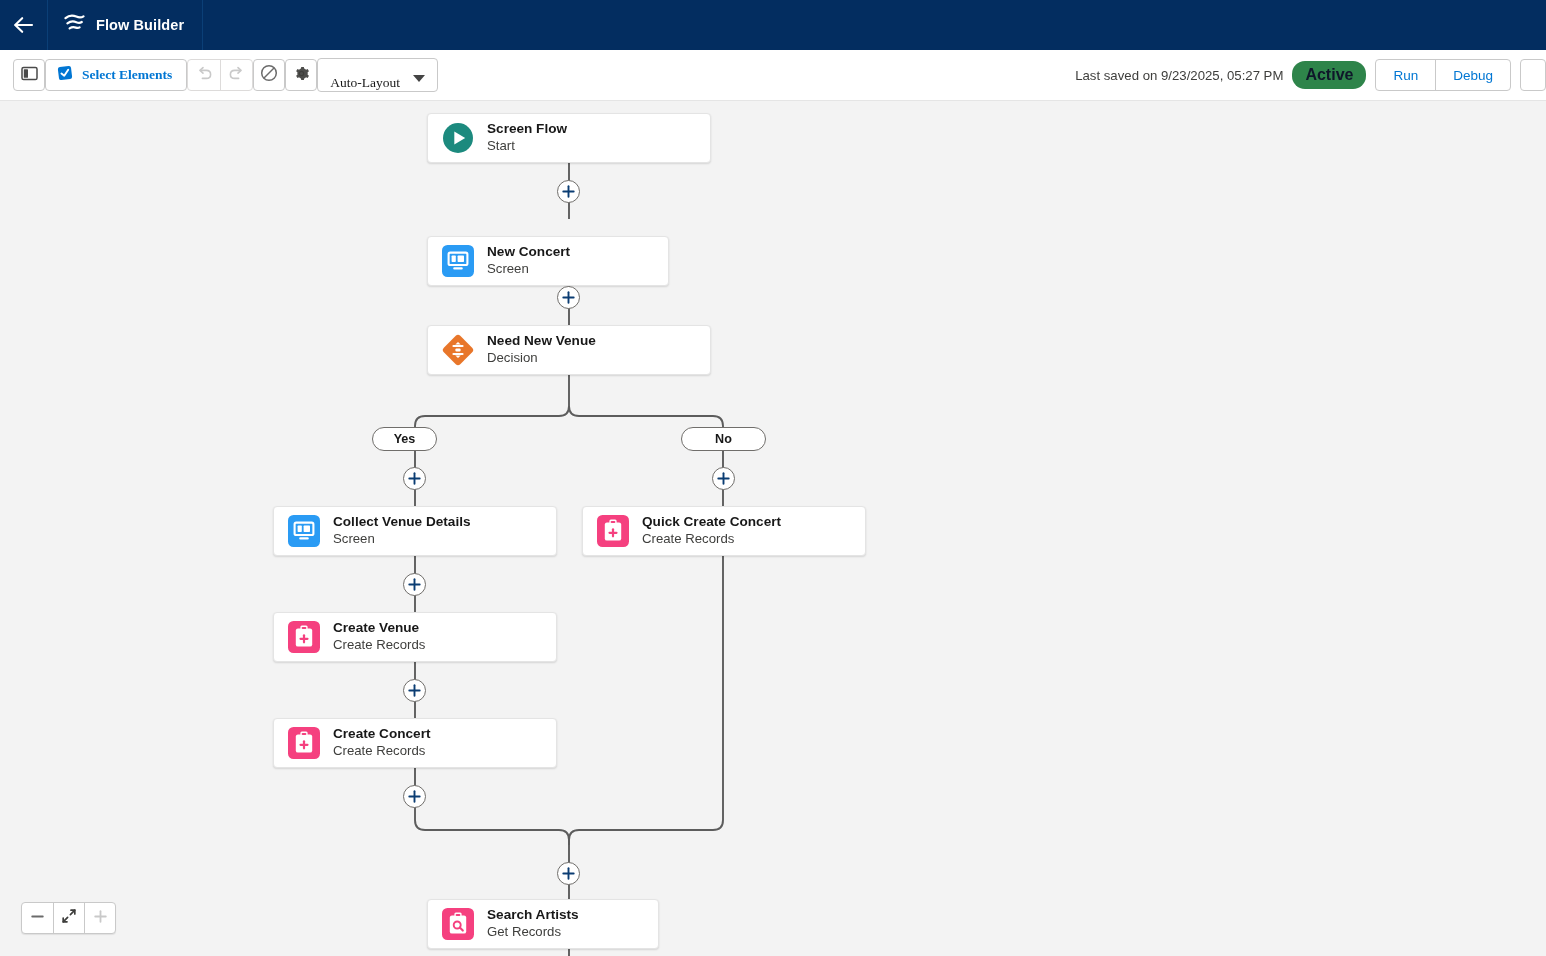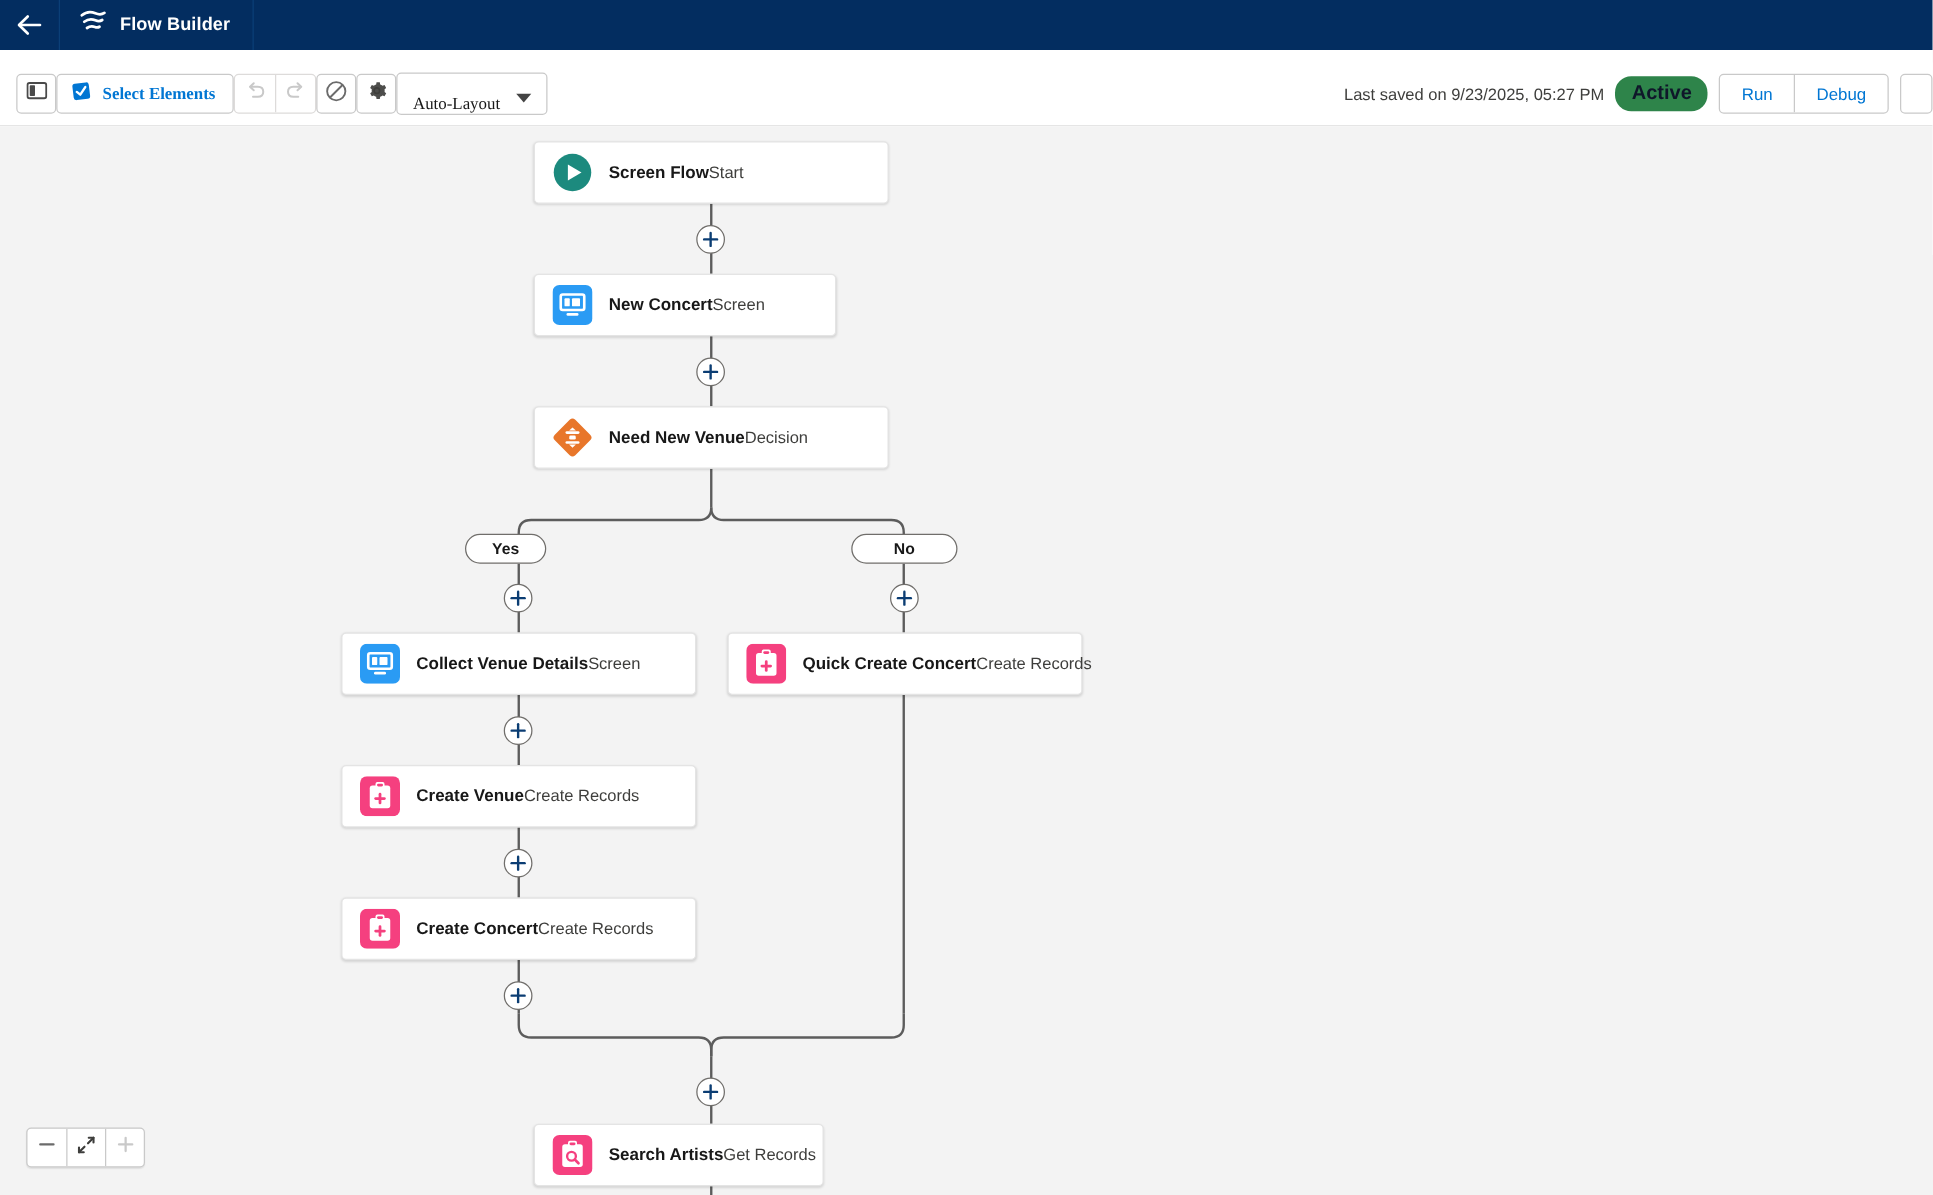--- a/index.html
+++ b/index.html
@@ -7,21 +7,21 @@
     margin: 0; padding: 0;
     width: 1546px; height: 956px;
     overflow: hidden;
     font-family: "Liberation Sans", sans-serif;
     background: #ffffff;
   }
 
   
   .header {
     position: absolute; top: 0; left: 0;
-    width: 1546px; height: 40px;
+    width: 1546px; height: 50px;
     background: #032d60;
     display: flex; align-items: stretch;
   }
   .hdr-back {
     width: 48px; display: flex; align-items: center; justify-content: center;
     border-right: 1px solid #0b3f77; cursor: pointer;
   }
   .hdr-back svg { display: block; }
   .hdr-app {
     display: flex; align-items: center; gap: 11px;
@@ -138,21 +138,21 @@
     box-shadow: 0 1px 2px rgba(0,0,0,0.13);
     display: flex; align-items: center;
     padding: 0 14px;
     cursor: pointer;
   }
   .node-icon {
     width: 32px; height: 32px; flex: 0 0 32px;
     display: flex; align-items: center; justify-content: center;
     margin-right: 13px;
   }
-  .node-text { display: flex; flex-direction: row; justify-content: center; line-height: 1.25; }
+  .node-text { display: flex; flex-direction: column; justify-content: center; line-height: 1.25; }
   .node-title { font-size: 13.6px; font-weight: 700; color: #181818; white-space: nowrap; }
   .node-sub { font-size: 13.2px; font-weight: 400; color: #3e3e3c; white-space: nowrap; }
 
   
   .plus-btn {
     position: absolute;
     width: 23px; height: 23px;
     border-radius: 50%;
     background: #ffffff;
     border: 1.4px solid #706e6b;
@@ -333,21 +333,21 @@
         <circle cx="16" cy="16" r="15" fill="#1c8a7e"></circle>
         <path d="M12.3 9.6 L23.2 16 L12.3 22.4 Z" fill="#ffffff"></path>
       </svg>
     </span>
     <span class="node-text">
       <span class="node-title">Screen Flow</span>
       <span class="node-sub">Start</span>
     </span>
   </div>
 
-  <div class="node" style="left:427px; top:118px; width:242px; height:50px;">
+  <div class="node" style="left:427px; top:135px; width:242px; height:50px;">
     <span class="node-icon">
       <svg width="32" height="32" viewBox="0 0 32 32">
         <rect x="0" y="0" width="32" height="32" rx="5.5" fill="#2a9bf4"></rect>
         <rect x="6.6" y="7.6" width="18.8" height="12.4" rx="1.6" fill="none" stroke="#ffffff" stroke-width="2.1"></rect>
         <rect x="9.6" y="10.6" width="4.2" height="6.4" rx=".7" fill="#ffffff"></rect>
         <rect x="15.6" y="10.6" width="6.4" height="6.4" rx=".7" fill="#ffffff"></rect>
         <rect x="11.2" y="22.3" width="9.6" height="2.3" rx="1.1" fill="#ffffff"></rect>
       </svg>
     </span>
     <span class="node-text">

